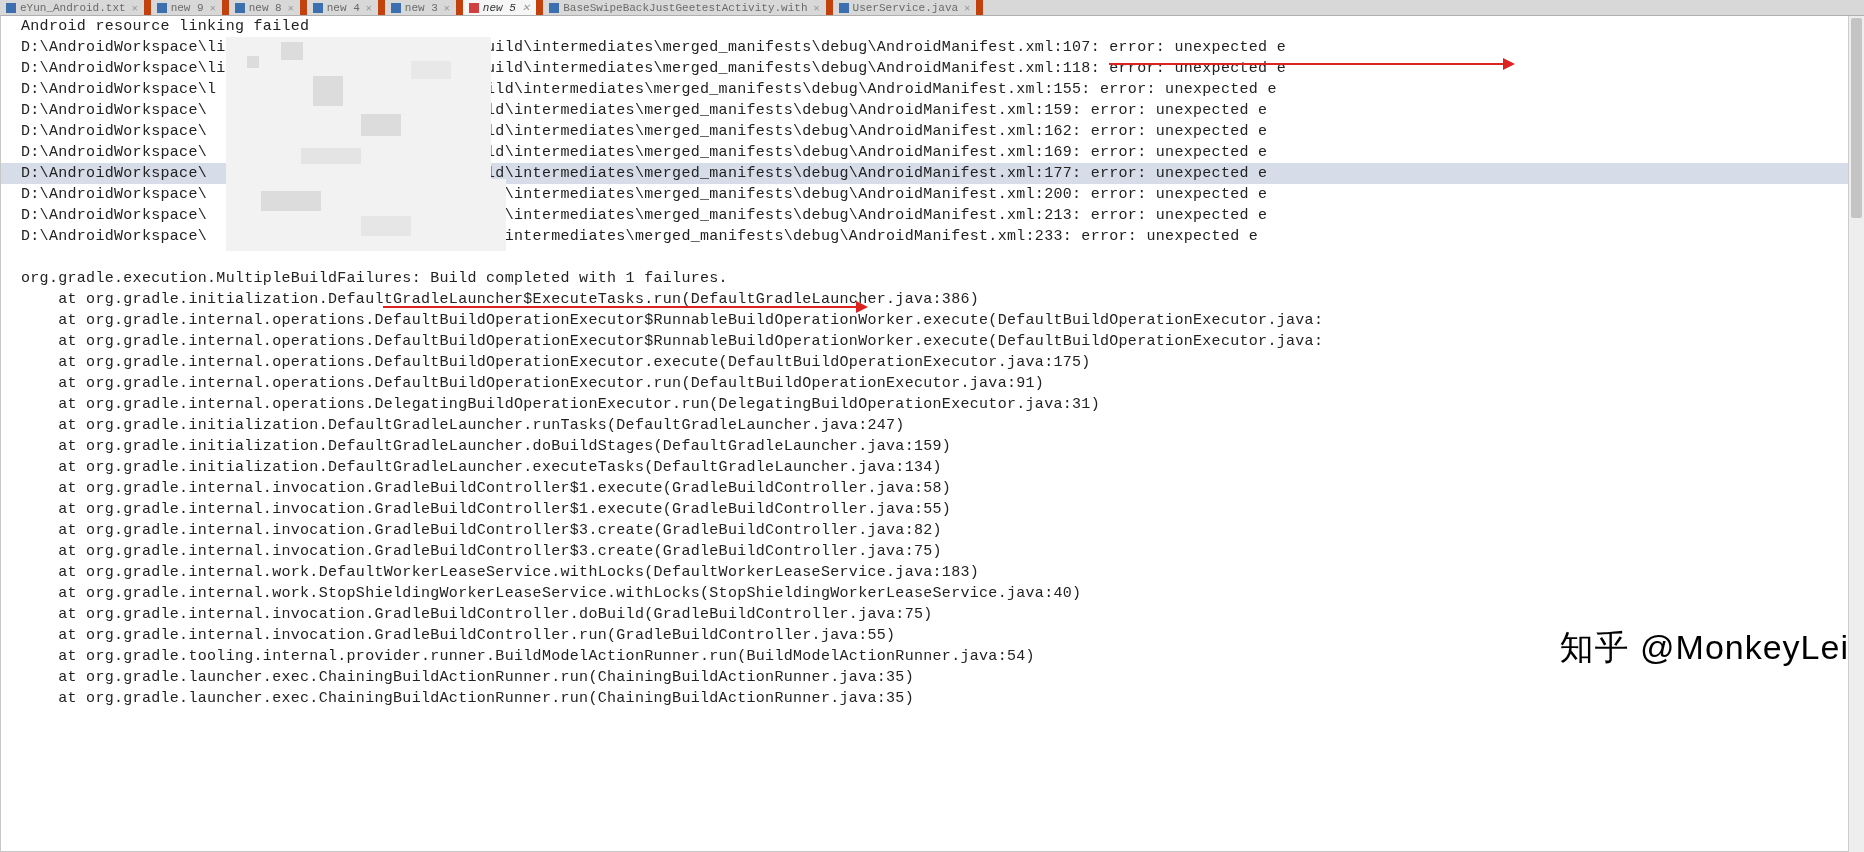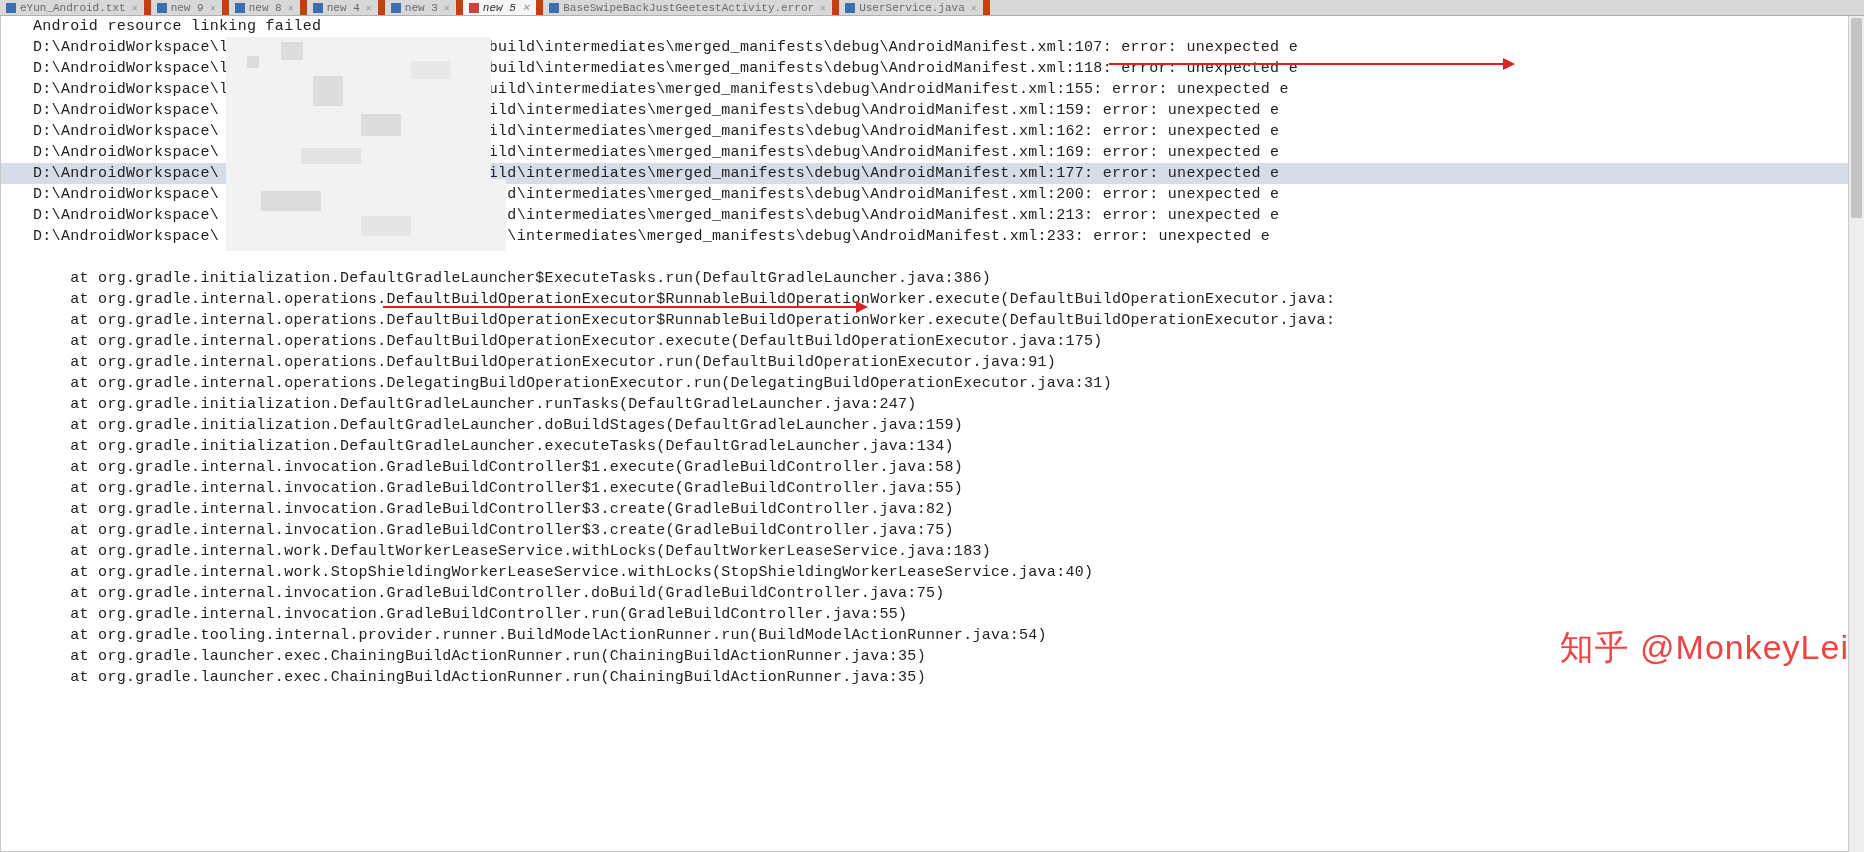--- a/index.html
+++ b/index.html
@@ -4,32 +4,32 @@
 <style>
   * { margin:0; padding:0; box-sizing:border-box; }
   html, body { width:1864px; height:852px; font-family:"Consolas","Courier New",monospace; font-size:15px; background:#fff; overflow:hidden; }
   .tabbar { display:flex; height:16px; background:#d8d8d8; border-bottom:1px solid #b0b0b0; align-items:center; overflow:hidden; }
   .tab { display:flex; align-items:center; gap:4px; padding:0 6px; height:32px; background:#d8d8d8; border-right:7px solid #c2410c; font-size:11px; color:#6a6a6a; cursor:pointer; white-space:nowrap; }
   .tab.active { background:#f6f6f6; color:#333;font-style:italic; }
   .tab.red::before { content:""; width:10px; height:10px; background:#d04040; display:inline-block; }
   .tab.blue::before { content:""; width:10px; height:10px; background:#3b6fb0; display:inline-block; }
   .tab .close { color:#999; font-size:10px; margin-left:2px; }
   .editor { position:relative; background:#fff; height:836px; overflow:hidden; border:1px solid #c8c8c8; border-top:none; }
-  .line { position:relative; padding-left:32px; white-space:pre; color:#222; line-height:21px; height:21px; font-family:"Consolas","Courier New",monospace; letter-spacing:.3px; }
+  .line { position:relative; padding-left:20px; white-space:pre; color:#222; line-height:21px; height:21px; font-family:"Consolas","Courier New",monospace; letter-spacing:.3px; }
   .line.hl { background:#d6dde8; }
   .mask { position:absolute; background:#f2f2f2; z-index:5; }
   .mask.b1 { left:225px; top:21px; width:265px; height:142px; }
   .mask.b2 { left:225px; top:163px; width:280px; height:72px; }
   
   .px { position:absolute; background:#dcdcdc; z-index:6; }
   .arrow { position:absolute; height:2px; background:#d22; z-index:10; }
   .arrow::after { content:""; position:absolute; right:-10px; top:-5px; border-left:12px solid #d22; border-top:6px solid transparent; border-bottom:6px solid transparent; }
   .arrow.a1 { left:1108px; top:47px; width:396px; }
   .arrow.a2 { left:382px; top:290px; width:475px; }
-  .watermark { position:absolute; right:14px; bottom:180px; color:#ef4444; font-size:34px; font-family:Arial,sans-serif; z-index:20; pointer-events:none; letter-spacing:1px; }
+  .watermark { position:absolute; right:14px; bottom:180px; color:#000000; font-size:34px; font-family:Arial,sans-serif; z-index:20; pointer-events:none; letter-spacing:1px; }
   .scroll-v { position:absolute; right:0; top:16px; bottom:0; width:16px; background:#eee; border-left:1px solid #ccc; }
   .scroll-v .thumb { position:absolute; left:2px; right:2px; top:2px; height:200px; background:#c4c4c4; border-radius:2px; }
 </style>
 </head>
 <body>
 
 <div class="tabbar" id="tabbar">
     <div class="tab blue">
       <span>eYun_Android.txt</span>
       <span class="close">✕</span>
@@ -48,21 +48,21 @@
     </div>
     <div class="tab blue">
       <span>new 3</span>
       <span class="close">✕</span>
     </div>
     <div class="tab red active">
       <span>new 5</span>
       <span class="close">✕</span>
     </div>
     <div class="tab blue">
-      <span>BaseSwipeBackJustGeetestActivity.error</span>
+      <span>BaseSwipeBackJustGeetestActivity.with</span>
       <span class="close">✕</span>
     </div>
     <div class="tab blue">
       <span>UserService.java</span>
       <span class="close">✕</span>
     </div>
   </div>
 
 <div class="editor" id="editor">
   <div class="mask b1"></div>
@@ -80,20 +80,21 @@
     <div class="line">D:\AndroidWorkspace\li                id2019\app\build\intermediates\merged_manifests\debug\AndroidManifest.xml:118: error: unexpected e</div>
     <div class="line">D:\AndroidWorkspace\l                 d2019\app\build\intermediates\merged_manifests\debug\AndroidManifest.xml:155: error: unexpected e</div>
     <div class="line">D:\AndroidWorkspace\             dr   2019\app\build\intermediates\merged_manifests\debug\AndroidManifest.xml:159: error: unexpected e</div>
     <div class="line">D:\AndroidWorkspace\                  2019\app\build\intermediates\merged_manifests\debug\AndroidManifest.xml:162: error: unexpected e</div>
     <div class="line">D:\AndroidWorkspace\     li           2019\app\build\intermediates\merged_manifests\debug\AndroidManifest.xml:169: error: unexpected e</div>
     <div class="line hl">D:\AndroidWorkspace\             i    2019\app\build\intermediates\merged_manifests\debug\AndroidManifest.xml:177: error: unexpected e</div>
     <div class="line">D:\AndroidWorkspace\            dr    2019\app\build\intermediates\merged_manifests\debug\AndroidManifest.xml:200: error: unexpected e</div>
     <div class="line">D:\AndroidWorkspace\             d    2019\app\build\intermediates\merged_manifests\debug\AndroidManifest.xml:213: error: unexpected e</div>
     <div class="line">D:\AndroidWorkspace\  .yun      droid2019\app\build\intermediates\merged_manifests\debug\AndroidManifest.xml:233: error: unexpected e</div>
     <div class="line"></div>
+    <div class="line">org.gradle.execution.MultipleBuildFailures: Build completed with 1 failures.</div>
     <div class="line">    at org.gradle.initialization.DefaultGradleLauncher$ExecuteTasks.run(DefaultGradleLauncher.java:386)</div>
     <div class="line">    at org.gradle.internal.operations.DefaultBuildOperationExecutor$RunnableBuildOperationWorker.execute(DefaultBuildOperationExecutor.java:</div>
     <div class="line">    at org.gradle.internal.operations.DefaultBuildOperationExecutor$RunnableBuildOperationWorker.execute(DefaultBuildOperationExecutor.java:</div>
     <div class="line">    at org.gradle.internal.operations.DefaultBuildOperationExecutor.execute(DefaultBuildOperationExecutor.java:175)</div>
     <div class="line">    at org.gradle.internal.operations.DefaultBuildOperationExecutor.run(DefaultBuildOperationExecutor.java:91)</div>
     <div class="line">    at org.gradle.internal.operations.DelegatingBuildOperationExecutor.run(DelegatingBuildOperationExecutor.java:31)</div>
     <div class="line">    at org.gradle.initialization.DefaultGradleLauncher.runTasks(DefaultGradleLauncher.java:247)</div>
     <div class="line">    at org.gradle.initialization.DefaultGradleLauncher.doBuildStages(DefaultGradleLauncher.java:159)</div>
     <div class="line">    at org.gradle.initialization.DefaultGradleLauncher.executeTasks(DefaultGradleLauncher.java:134)</div>
     <div class="line">    at org.gradle.internal.invocation.GradleBuildController$1.execute(GradleBuildController.java:58)</div>

